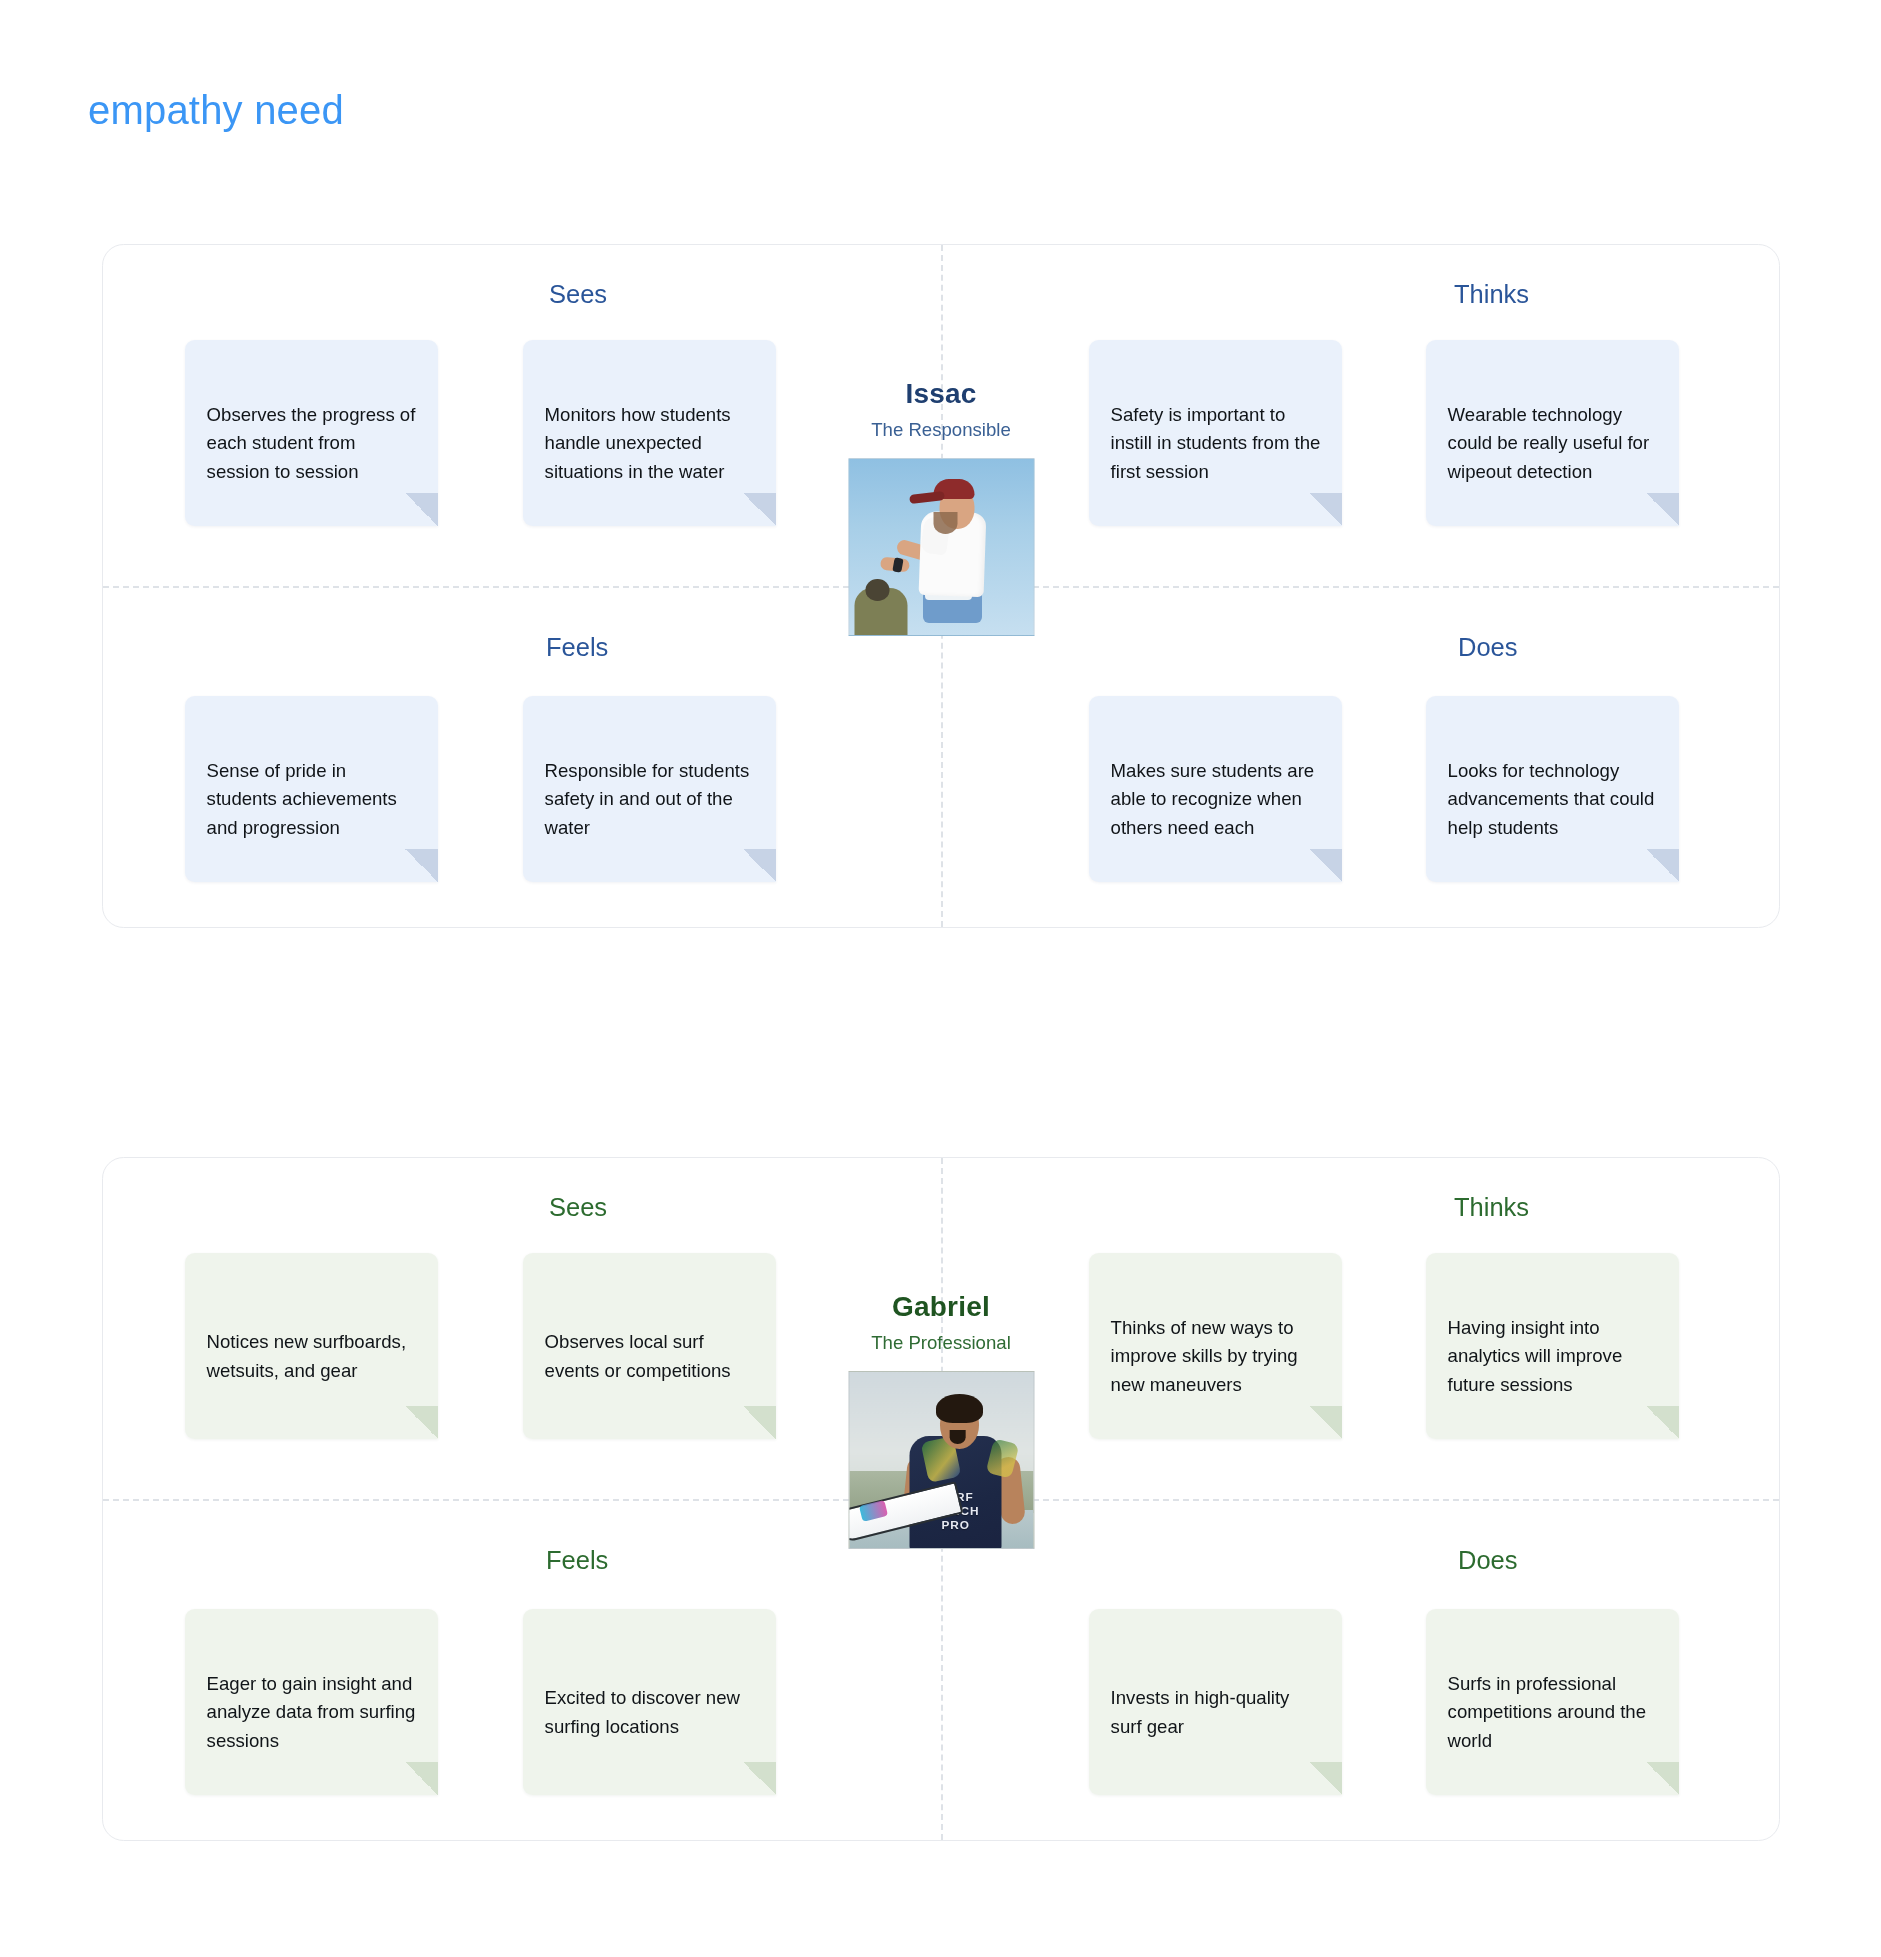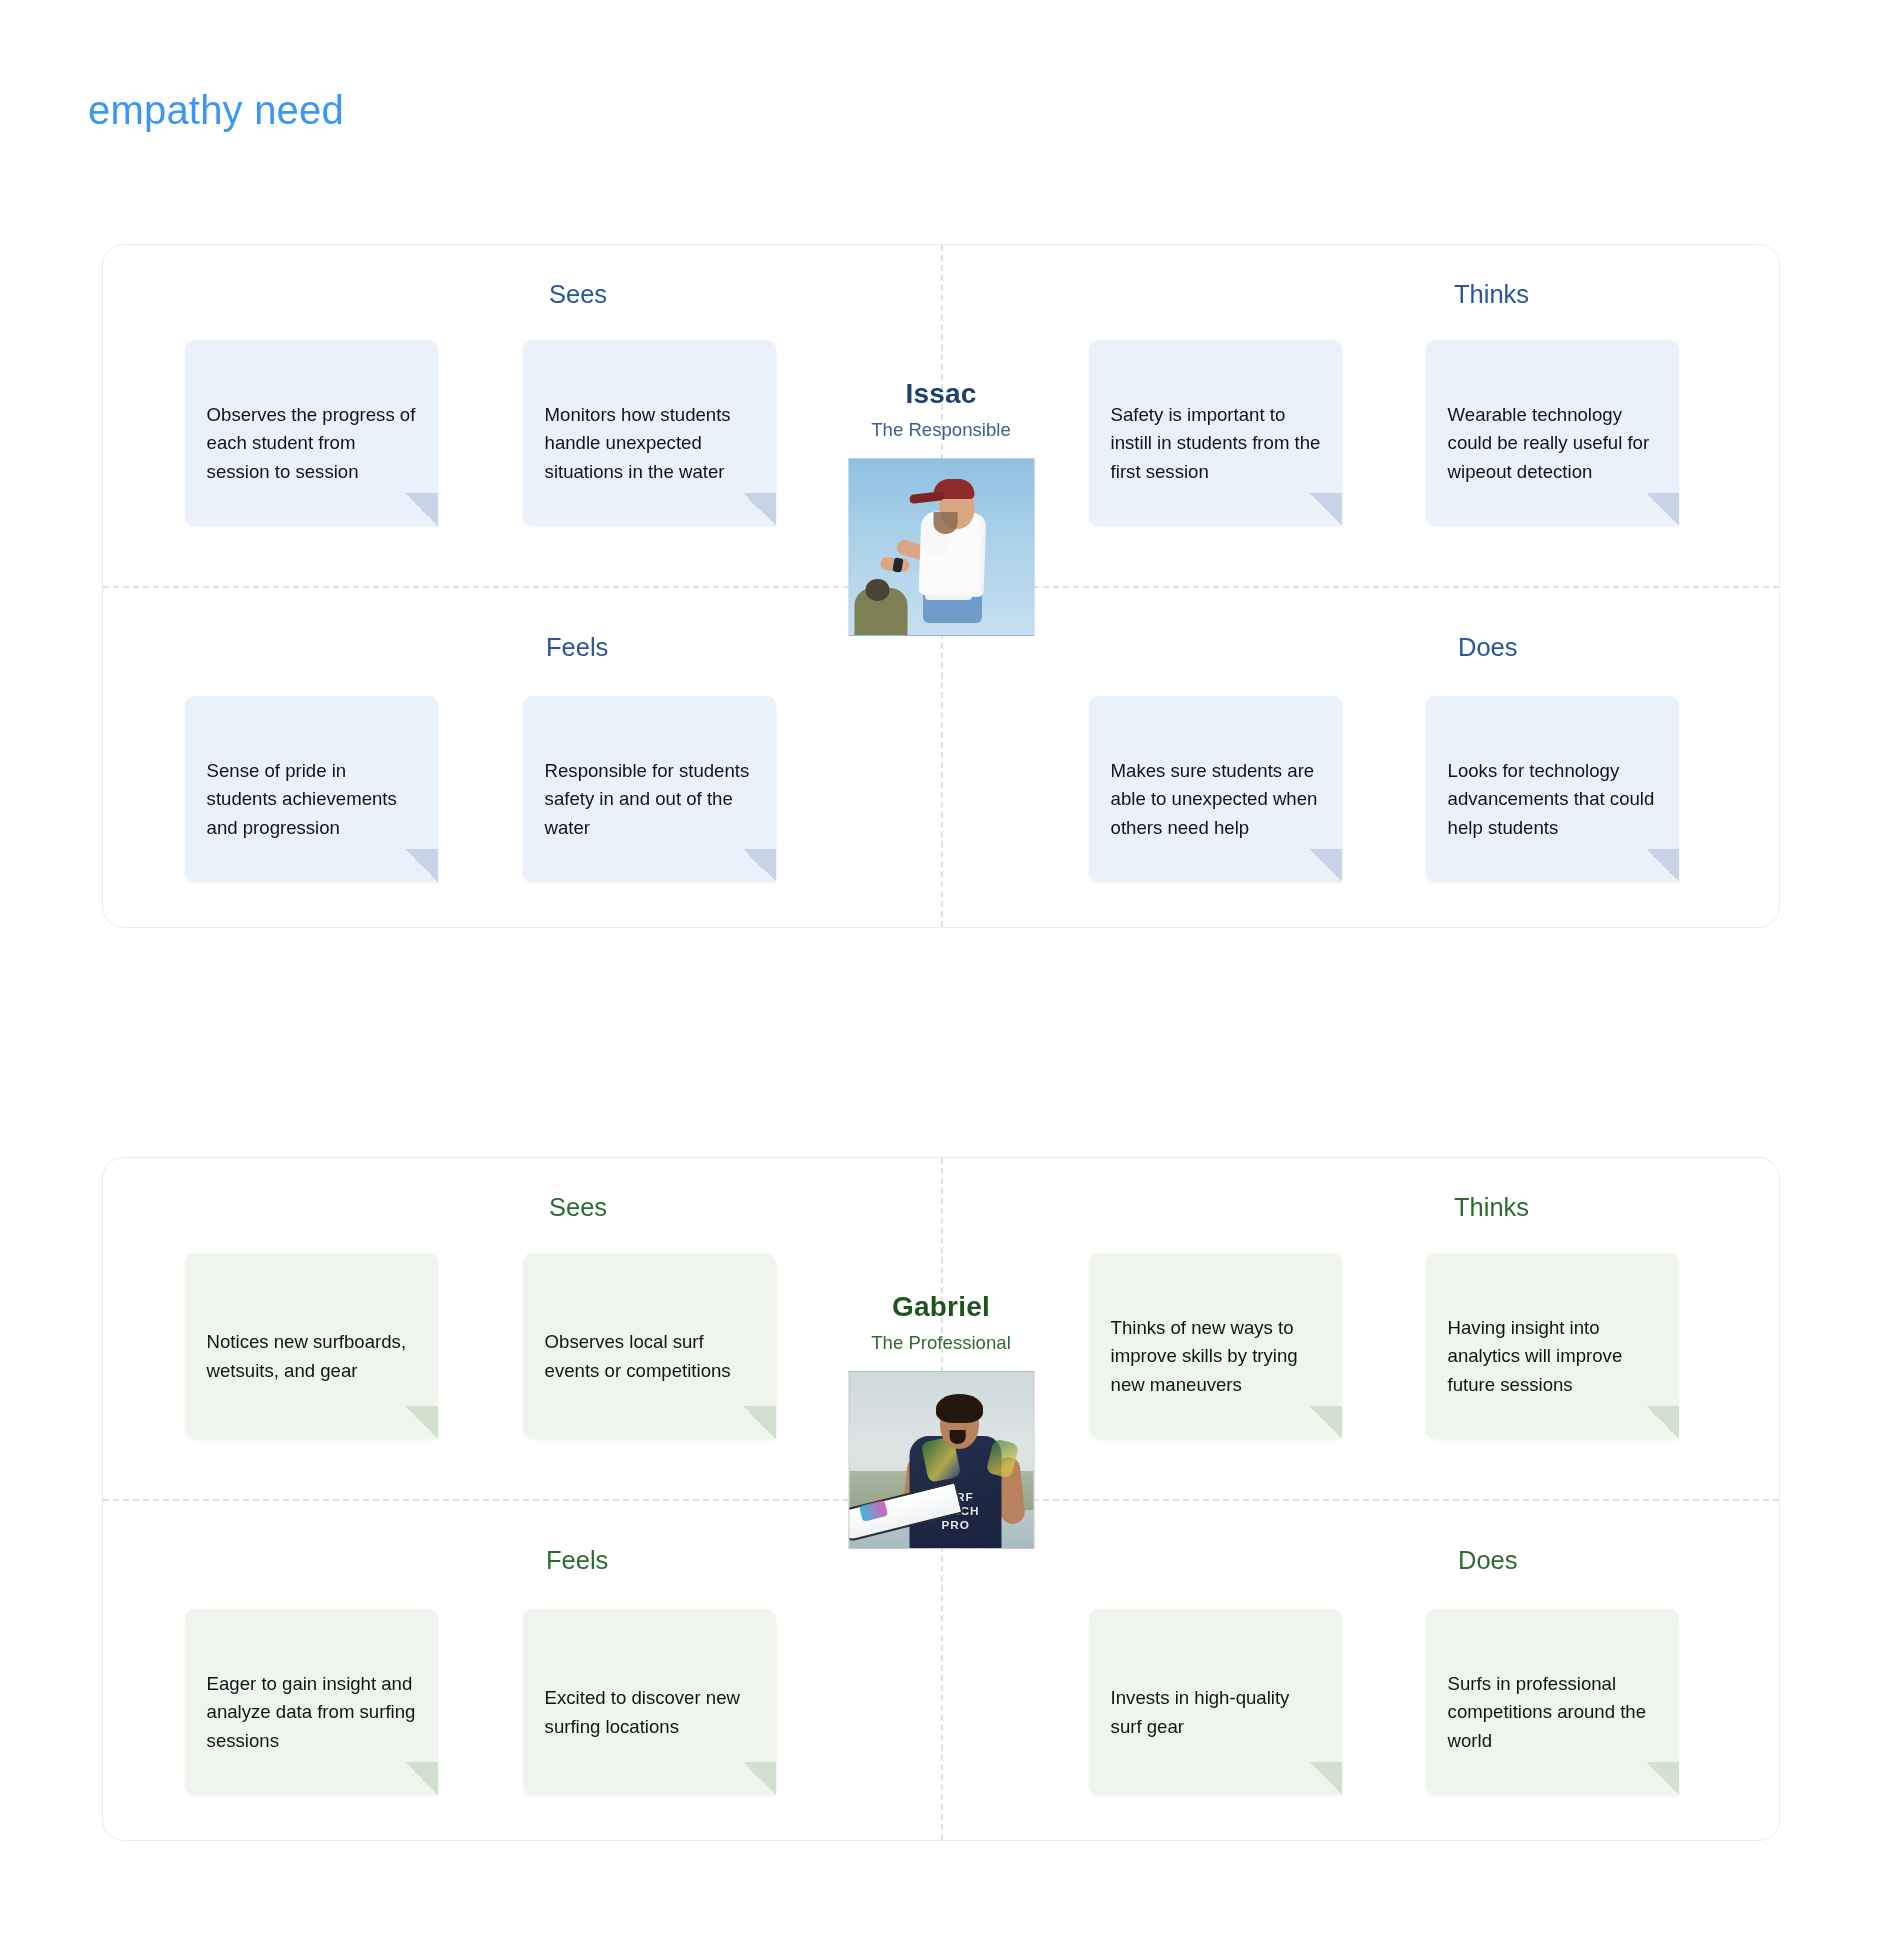--- a/index.html
+++ b/index.html
@@ -317,21 +317,21 @@
     <div class="note n-c1 r-bot">
       <span class="note-text">Sense of pride in students achievements and progression</span>
       <span class="fold"></span>
     </div>
     <div class="note n-c2 r-bot">
       <span class="note-text">Responsible for students safety in and out of the water</span>
       <span class="fold"></span>
     </div>
 
     <div class="note n-c3 r-bot">
-      <span class="note-text">Makes sure students are able to unexpected when others need help</span>
+      <span class="note-text">Makes sure students are able to recognize when others need each</span>
       <span class="fold"></span>
     </div>
     <div class="note n-c4 r-bot">
       <span class="note-text">Looks for technology advancements that could help students</span>
       <span class="fold"></span>
     </div>
 
     <div class="persona">
       <div class="persona-name">Issac</div>
       <div class="persona-role">The Responsible</div>

